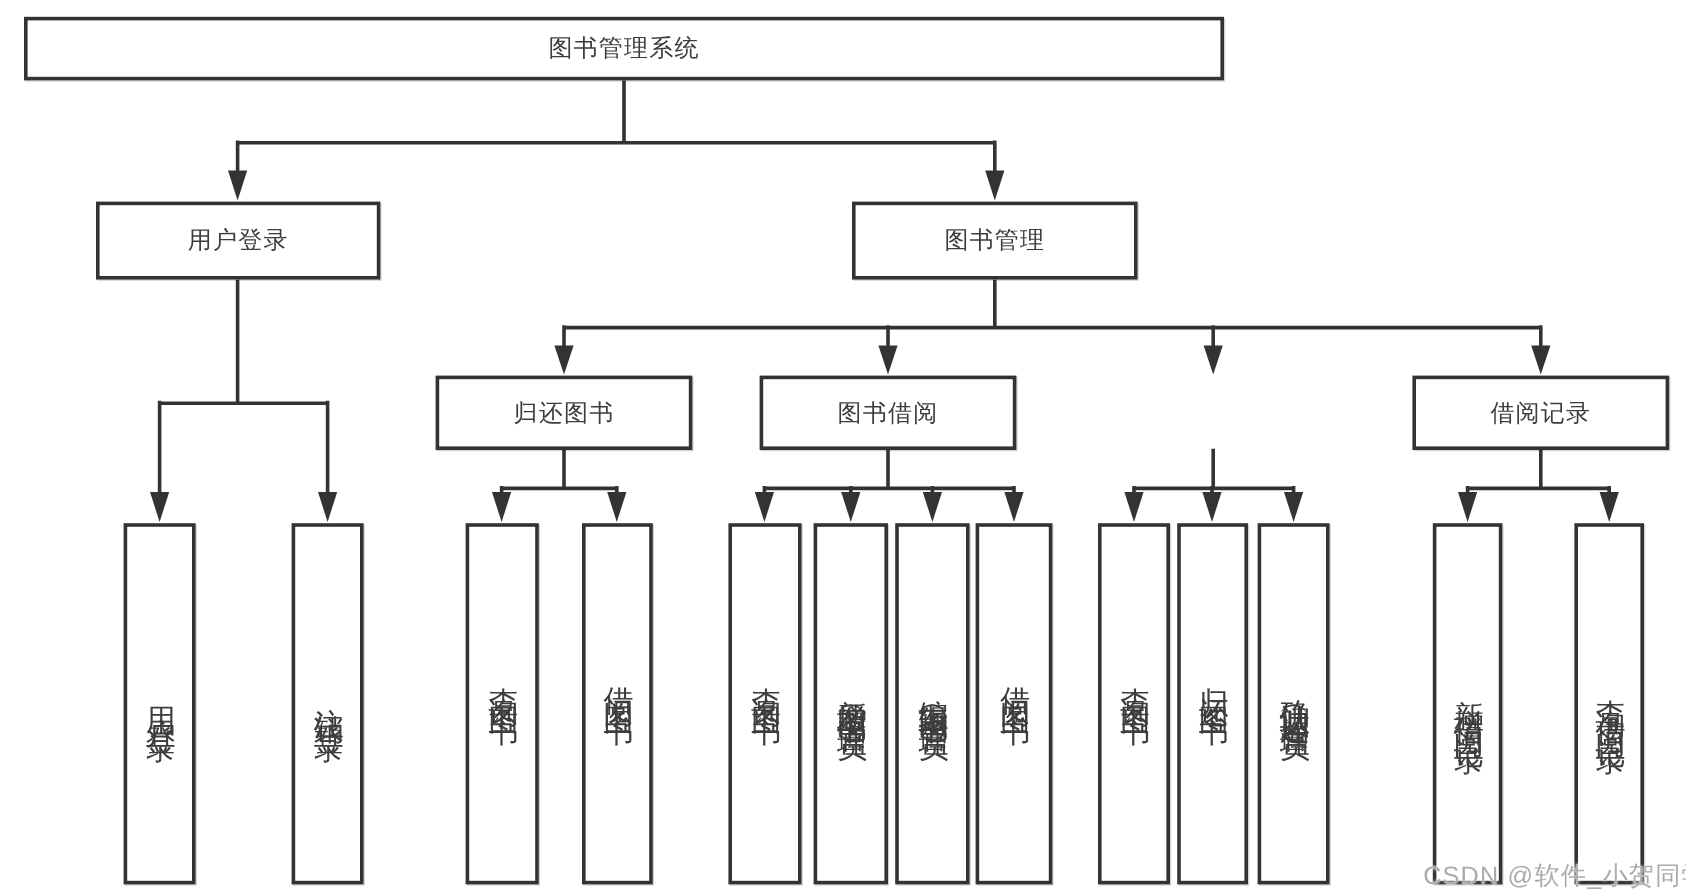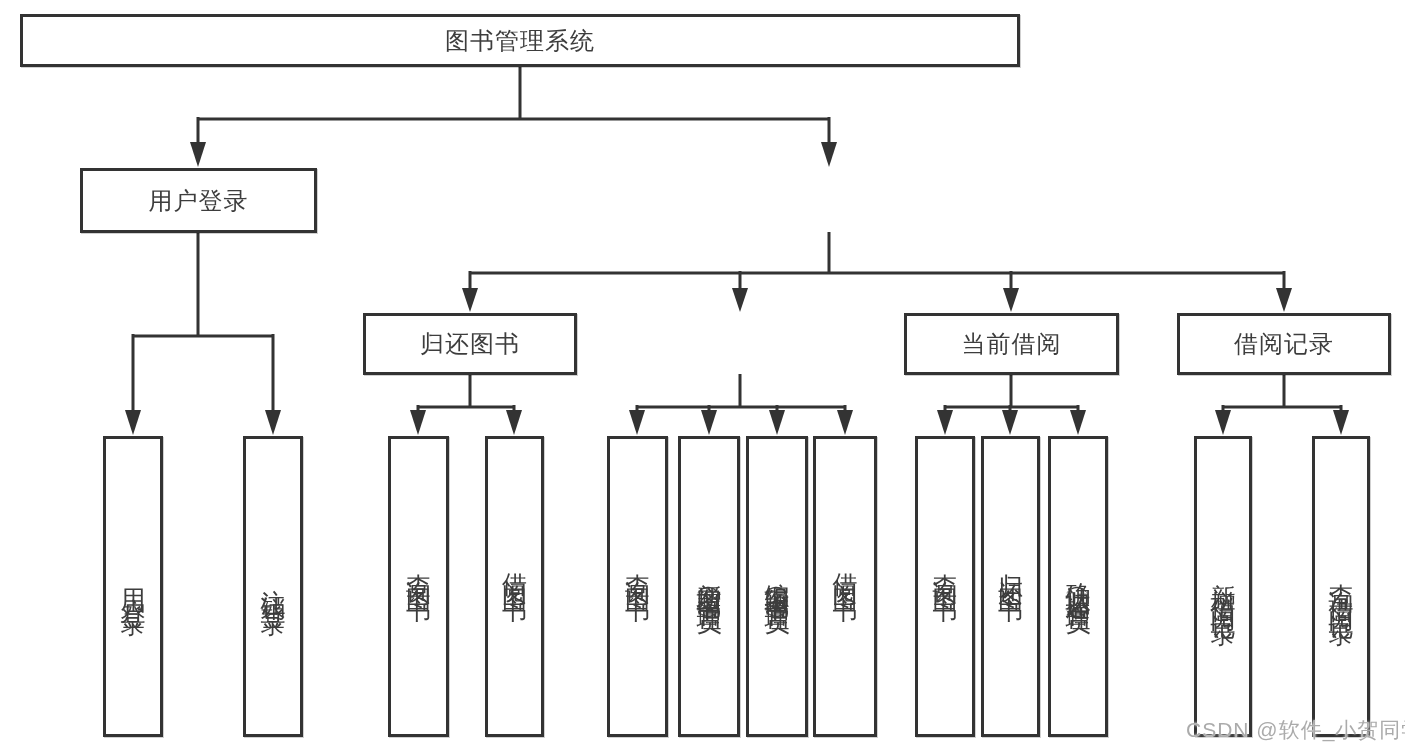--- a/index.html
+++ b/index.html
@@ -16,21 +16,21 @@
     box-sizing:border-box;
     background:#ffffff;
     border:3px solid #333333;
     color:#3d3d3d;
     display:flex;
     align-items:center;
     justify-content:center;
     box-shadow:1px 1px 0 rgba(0,0,0,0.18);
   }
   .hbox{
-    font-size:24px;
+    font-size:20px;
     letter-spacing:1px;
     white-space:nowrap;
   }
   .vbox{
     font-size:25px;
   }
   .vbox .vlabel{
     writing-mode:vertical-rl;
     text-orientation:mixed;
     letter-spacing:8px;
@@ -86,23 +86,24 @@
     <polygon points="937,410 953,410 945,435" fill="#333333"></polygon>
     <polygon points="1002,410 1018,410 1010,435" fill="#333333"></polygon>
     <polygon points="1070,410 1086,410 1078,435" fill="#333333"></polygon>
     <polygon points="1215,410 1231,410 1223,435" fill="#333333"></polygon>
     <polygon points="1333,410 1349,410 1341,435" fill="#333333"></polygon>
   </svg>
 
   <div class="node hbox" style="left:20px;top:14px;width:1000px;height:53px;">图书管理系统</div>
 
   <div class="node hbox" style="left:80px;top:168px;width:237px;height:65px;">用户登录</div>
+  <div class="node hbox" style="left:710px;top:168px;width:238px;height:65px;">图书管理</div>
 
   <div class="node hbox" style="left:363px;top:313px;width:214px;height:62px;">归还图书</div>
-  <div class="node hbox" style="left:904px;top:313px;width:215px;height:62px;">当前借阅</div>
+  <div class="node hbox" style="left:633px;top:313px;width:214px;height:62px;">图书借阅</div>
   <div class="node hbox" style="left:1177px;top:313px;width:214px;height:62px;">借阅记录</div>
 
   <div class="node vbox up2" style="left:103px;top:436px;width:60px;height:301px;">
     <span class="vlabel">用户登录</span>
   </div>
   <div class="node vbox up2" style="left:243px;top:436px;width:60px;height:301px;">
     <span class="vlabel">注销登录</span>
   </div>
 
   <div class="node vbox up18" style="left:388px;top:436px;width:61px;height:301px;">

